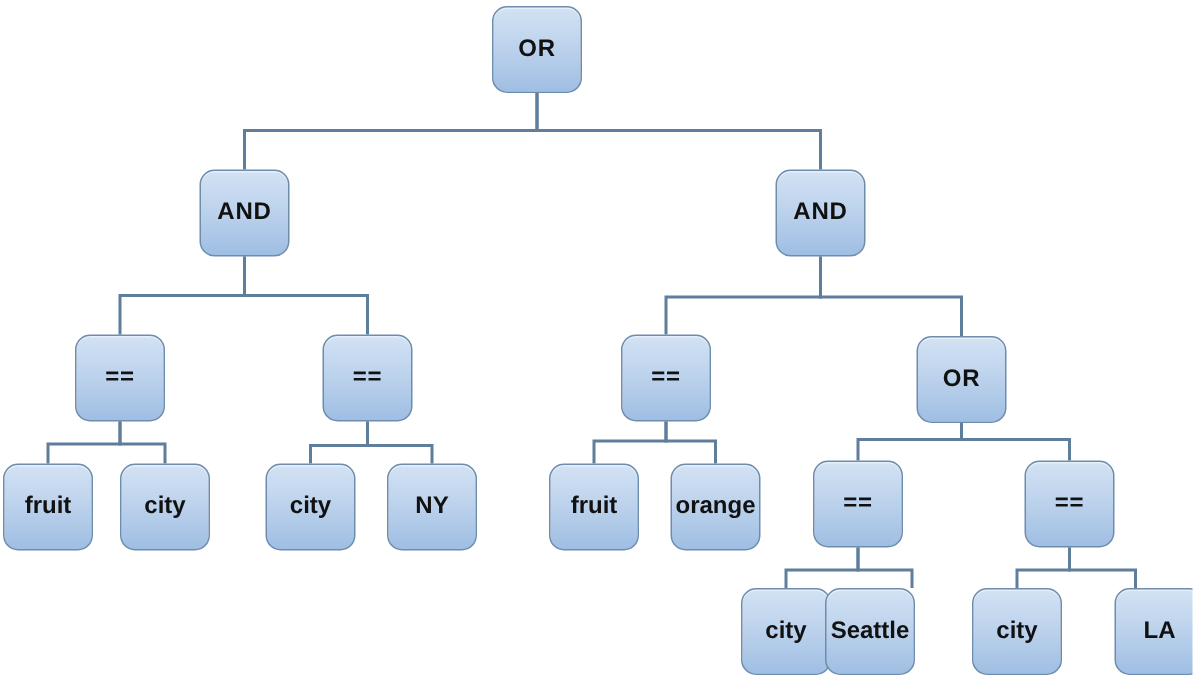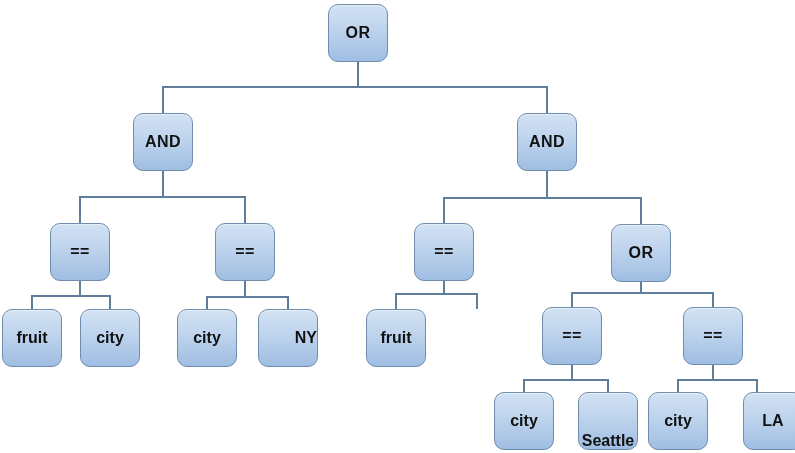--- a/index.html
+++ b/index.html
@@ -114,38 +114,41 @@
 
   <div class="node" style="left:2px;top:309px;">
       <span class="node-label">fruit</span>
     </div>
   <div class="node" style="left:80px;top:309px;">
       <span class="node-label">city</span>
     </div>
   <div class="node" style="left:177px;top:309px;">
       <span class="node-label">city</span>
     </div>
-  <div class="node" style="left:258px;top:309px;justify-content:flex-end;">
+  <div class="node" style="left:258px;top:309px;">
       <span class="node-label">NY</span>
     </div>
   <div class="node" style="left:366px;top:309px;">
       <span class="node-label">fruit</span>
+    </div>
+  <div class="node" style="left:447px;top:309px;">
+      <span class="node-label">orange</span>
     </div>
 
   <div class="node op" style="left:542px;top:307px;">
       <span class="node-label">==</span>
     </div>
   <div class="node op" style="left:683px;top:307px;">
       <span class="node-label">==</span>
     </div>
 
   <div class="node" style="left:494px;top:392px;">
       <span class="node-label">city</span>
     </div>
-  <div class="node" style="left:578px;top:392px;align-items:flex-end;">
+  <div class="node" style="left:550px;top:392px;">
       <span class="node-label">Seattle</span>
     </div>
   <div class="node" style="left:648px;top:392px;">
       <span class="node-label">city</span>
     </div>
   <div class="node" style="left:727px;top:392px;margin-left:16px;">
       <span class="node-label">LA</span>
     </div>
 
 </div>

